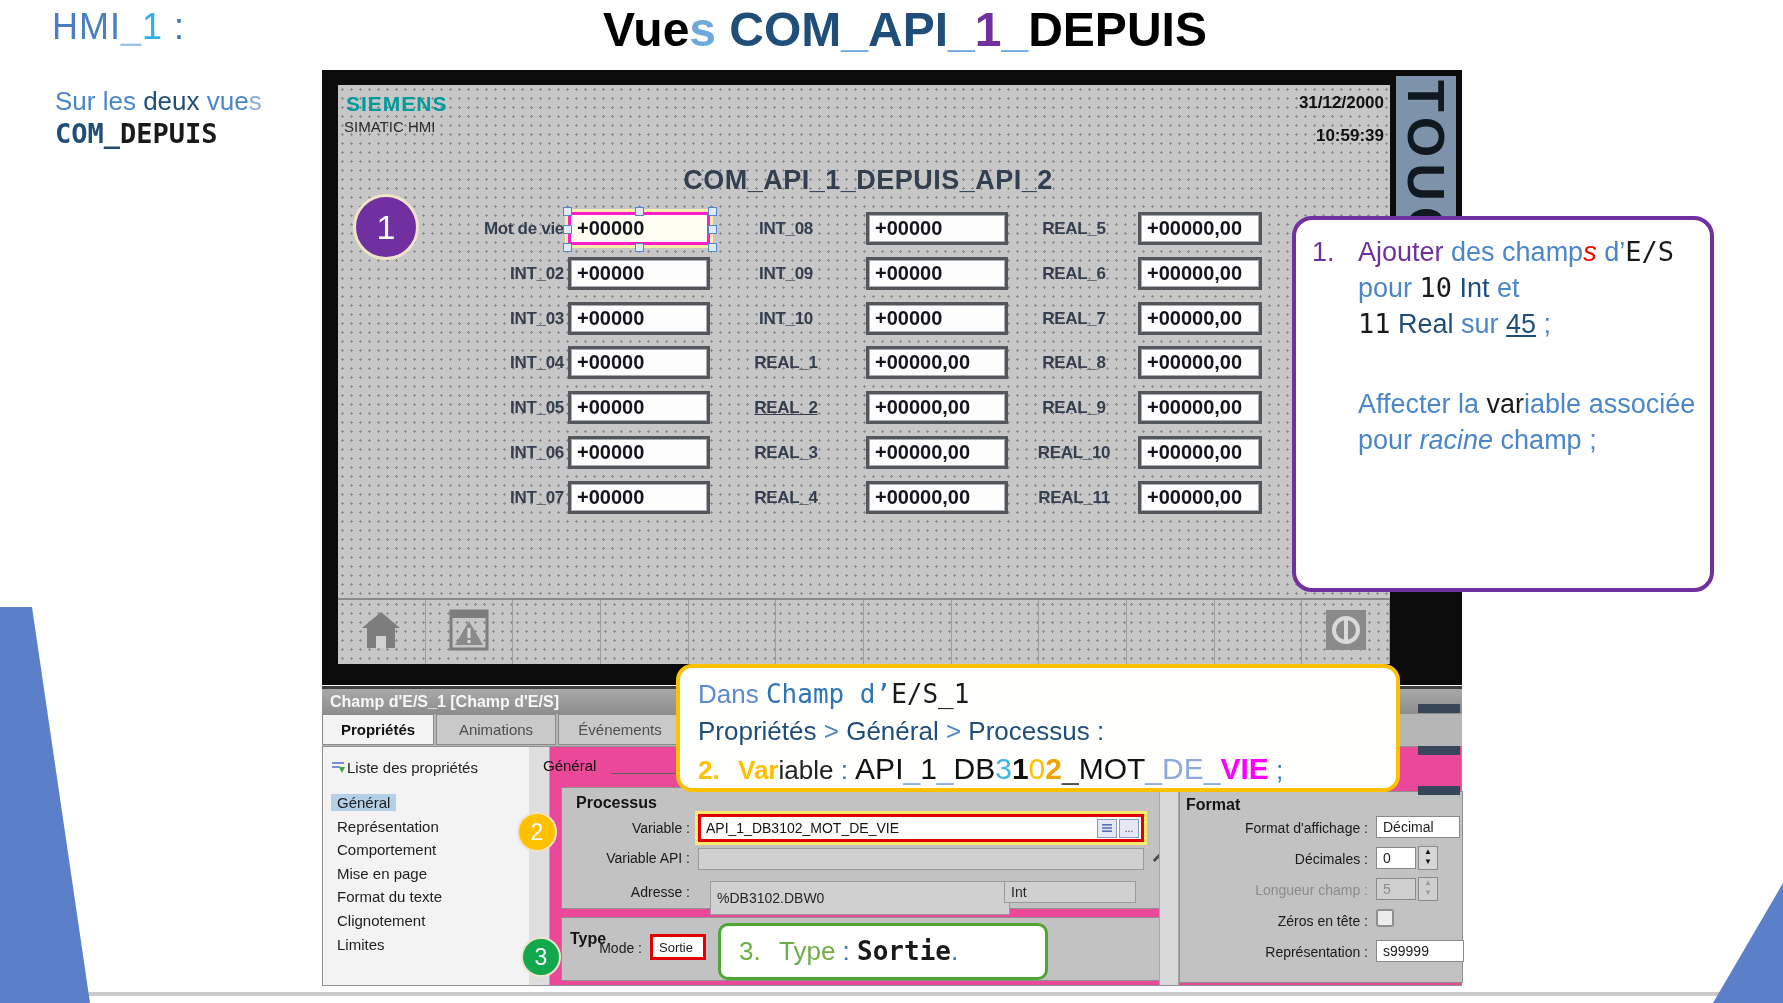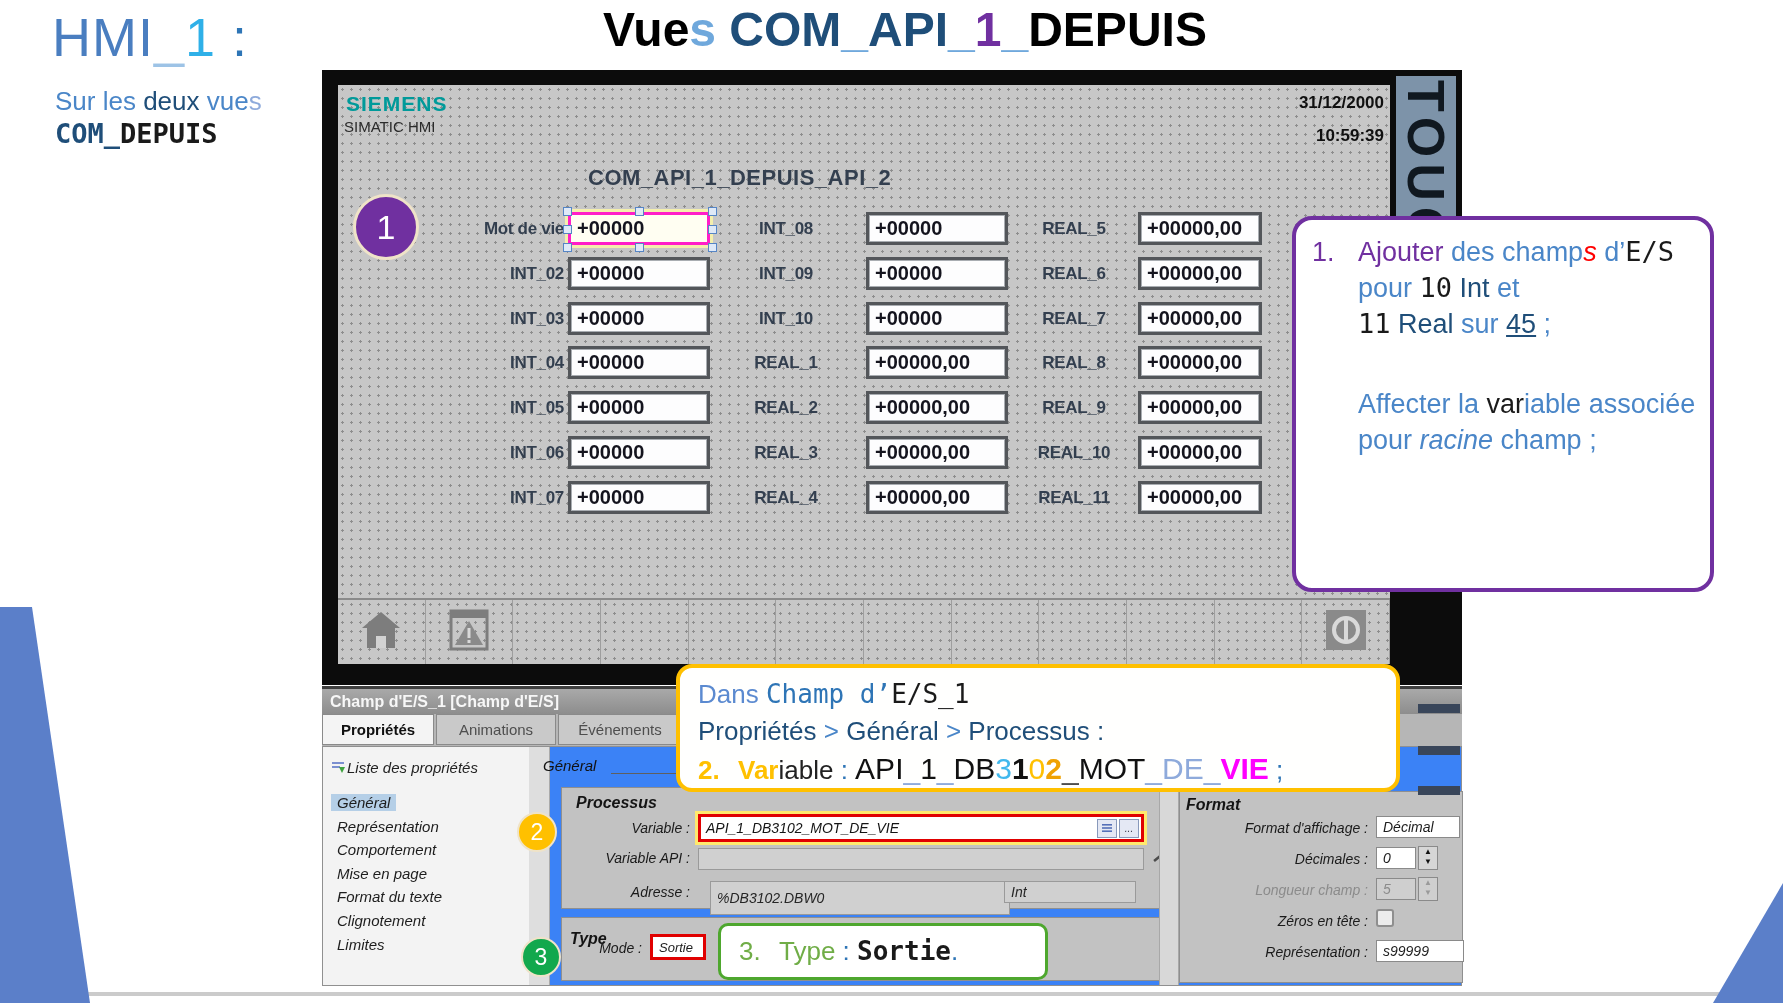--- a/index.html
+++ b/index.html
@@ -1,41 +1,41 @@
 <!DOCTYPE html>
 <html><head>
 <meta charset="utf-8">
 <style>
   html,body{margin:0;padding:0;background:#ffffff;}
   .canvas{position:relative;width:1783px;height:1003px;background:#fff;overflow:hidden;
           font-family:"Liberation Sans",sans-serif;}
   .abs{position:absolute;}
   
-  .hmi-label{left:52px;top:6px;font-size:54px;letter-spacing:1px;}
+  .hmi-label{left:52px;top:6px;font-size:36px;letter-spacing:1px;}
   .slide-title{left:455px;top:2px;width:900px;text-align:center;font-size:48px;font-weight:bold;}
   .side1{left:55px;top:86px;font-size:26px;}
   .side2{left:55px;top:118px;font-size:27px;font-weight:bold;}
   .maitre{left:55px;top:200px;font-size:40px;}
   
   .hmi-panel{left:322px;top:70px;width:1140px;height:615px;background:#0c0c0c;z-index:1;}
   .touch-strip{left:1074px;top:6px;width:60px;height:396px;background:#7d93a9;overflow:hidden;}
   .touch-text{writing-mode:vertical-rl;font-size:52px;font-weight:bold;color:#101820;
               letter-spacing:6px;padding-top:4px;padding-left:2px;line-height:56px;}
   .screen{left:16px;top:15px;width:1052px;height:577px;}
   .dots{background-color:#c7c7c7;
         background-image:radial-gradient(#8d8d8d 1px, rgba(0,0,0,0) 1.15px);
         background-size:9px 9px;}
   .brand{left:8px;top:7px;font-size:21px;font-weight:bold;color:#009a9a;letter-spacing:1px;}
   .brand-sub{left:6px;top:33px;font-size:15px;color:#2b2b2b;}
   .view-dd{left:106px;top:9px;width:802px;height:57px;background:#fff;border:2px solid #5a5a5a;
            display:flex;align-items:center;}
   .view-dd .txt{font-size:27px;color:#1c1c1c;padding-left:14px;flex:1;}
   .view-dd .arr{font-size:22px;color:#333;padding-right:14px;}
   .dt{left:928px;width:118px;text-align:right;font-size:17px;font-weight:bold;color:#101010;}
-  .view-title{left:250px;top:80px;width:560px;font-size:22px;font-weight:bold;
+  .view-title{left:250px;top:80px;width:560px;text-align:center;font-size:27px;font-weight:bold;
               color:#333f4f;letter-spacing:0.5px;}
   .hmi-row{position:absolute;left:0;width:1052px;height:33px;}
   .hlabel{position:absolute;font-weight:bold;font-size:17px;color:#333f4f;height:33px;
           line-height:33px;letter-spacing:-0.3px;}
   .fld{position:absolute;height:33px;box-sizing:border-box;background:#fdfdfe;
        border:3px solid #53565a;box-shadow:inset 0 0 0 1px #a9adb2;
        font-weight:bold;font-size:20px;color:#14141e;display:flex;align-items:center;
        padding-left:6px;}
   .fld.selected{border:3px solid #ff1ec8;box-shadow:0 0 0 3px #f4efad;background:#fffef2;}
   .handle{position:absolute;width:7px;height:7px;background:#dfe9f7;border:1px solid #5585c5;z-index:3;}
@@ -59,22 +59,22 @@
             white-space:nowrap;}
   
   .insp-title{left:322px;top:686px;width:1140px;height:28px;box-sizing:border-box;
               background:linear-gradient(#a9a9a9,#8d8d8d);border-top:3px solid #3f3f3f;
               color:#f7f7f7;font-weight:bold;font-size:16px;line-height:25px;padding-left:8px;z-index:2;}
   .tabs-strip{left:322px;top:714px;width:1140px;height:32px;background:#b6b6b6;z-index:2;}
   .tab{position:absolute;top:0;height:31px;box-sizing:border-box;text-align:center;font-size:15px;
        line-height:29px;border:1px solid #8a8a8a;}
   .tab.active{background:#f4f4f4;font-weight:bold;color:#111;}
   .tab.inactive{background:#c9c9c9;color:#4e4e4e;}
-  .insp-body{left:322px;top:746px;width:1140px;height:240px;background:#3b82f6;
-             border:1px solid #909090;box-sizing:border-box;z-index:2;font-style:italic;}
+  .insp-body{left:322px;top:746px;width:1140px;height:240px;background:#ec4899;
+             border:1px solid #909090;box-sizing:border-box;z-index:2;}
   .plist{position:absolute;left:0;top:0;width:206px;height:238px;background:#f3f3f3;
          border-right:1px solid #999;}
   .plist-header{position:absolute;left:24px;top:12px;font-size:15px;color:#222;}
   .plist-item{position:absolute;left:8px;font-size:15px;color:#1d1d1d;height:20px;line-height:20px;}
   .plist-item .inner{padding:0 6px;}
   .plist-item.sel .inner{background:#b5cfe7;}
   .pscroll{position:absolute;left:206px;top:0;width:20px;height:238px;background:#dedede;
            border-right:1px solid #aaa;}
   .gen-h{position:absolute;left:220px;top:10px;font-size:15px;color:#111;}
   .gen-line{position:absolute;left:288px;top:10px;width:530px;border-bottom:1px solid #5f5f5f;height:16px;}
@@ -156,21 +156,21 @@
             <div class="hlabel" style="left: 118px; width: 108px; text-align: right;">INT_04</div>
             <div class="fld" style="left: 230px; width: 142px;">+00000</div>
             <div class="hlabel" style="left: 398px; width: 100px; text-align: center;">REAL_1</div>
             <div class="fld" style="left: 528px; width: 142px;">+00000,00</div>
             <div class="hlabel" style="left: 686px; width: 100px; text-align: center;">REAL_8</div>
             <div class="fld" style="left: 800px; width: 124px;">+00000,00</div>
           </div>
           <div class="hmi-row" style="top: 306.2px;">
             <div class="hlabel" style="left: 118px; width: 108px; text-align: right;">INT_05</div>
             <div class="fld" style="left: 230px; width: 142px;">+00000</div>
-            <div class="hlabel" style="left: 398px; width: 100px; text-align: center;">REAL_2</div>
+            <div class="hlabel" style="left: 398px; width: 100px; text-align: center; text-decoration: underline;">REAL_2</div>
             <div class="fld" style="left: 528px; width: 142px;">+00000,00</div>
             <div class="hlabel" style="left: 686px; width: 100px; text-align: center;">REAL_9</div>
             <div class="fld" style="left: 800px; width: 124px;">+00000,00</div>
           </div>
           <div class="hmi-row" style="top: 351px;">
             <div class="hlabel" style="left: 118px; width: 108px; text-align: right;">INT_06</div>
             <div class="fld" style="left: 230px; width: 142px;">+00000</div>
             <div class="hlabel" style="left: 398px; width: 100px; text-align: center;">REAL_3</div>
             <div class="fld" style="left: 528px; width: 142px;">+00000,00</div>
             <div class="hlabel" style="left: 686px; width: 100px; text-align: center;">REAL_10</div>

